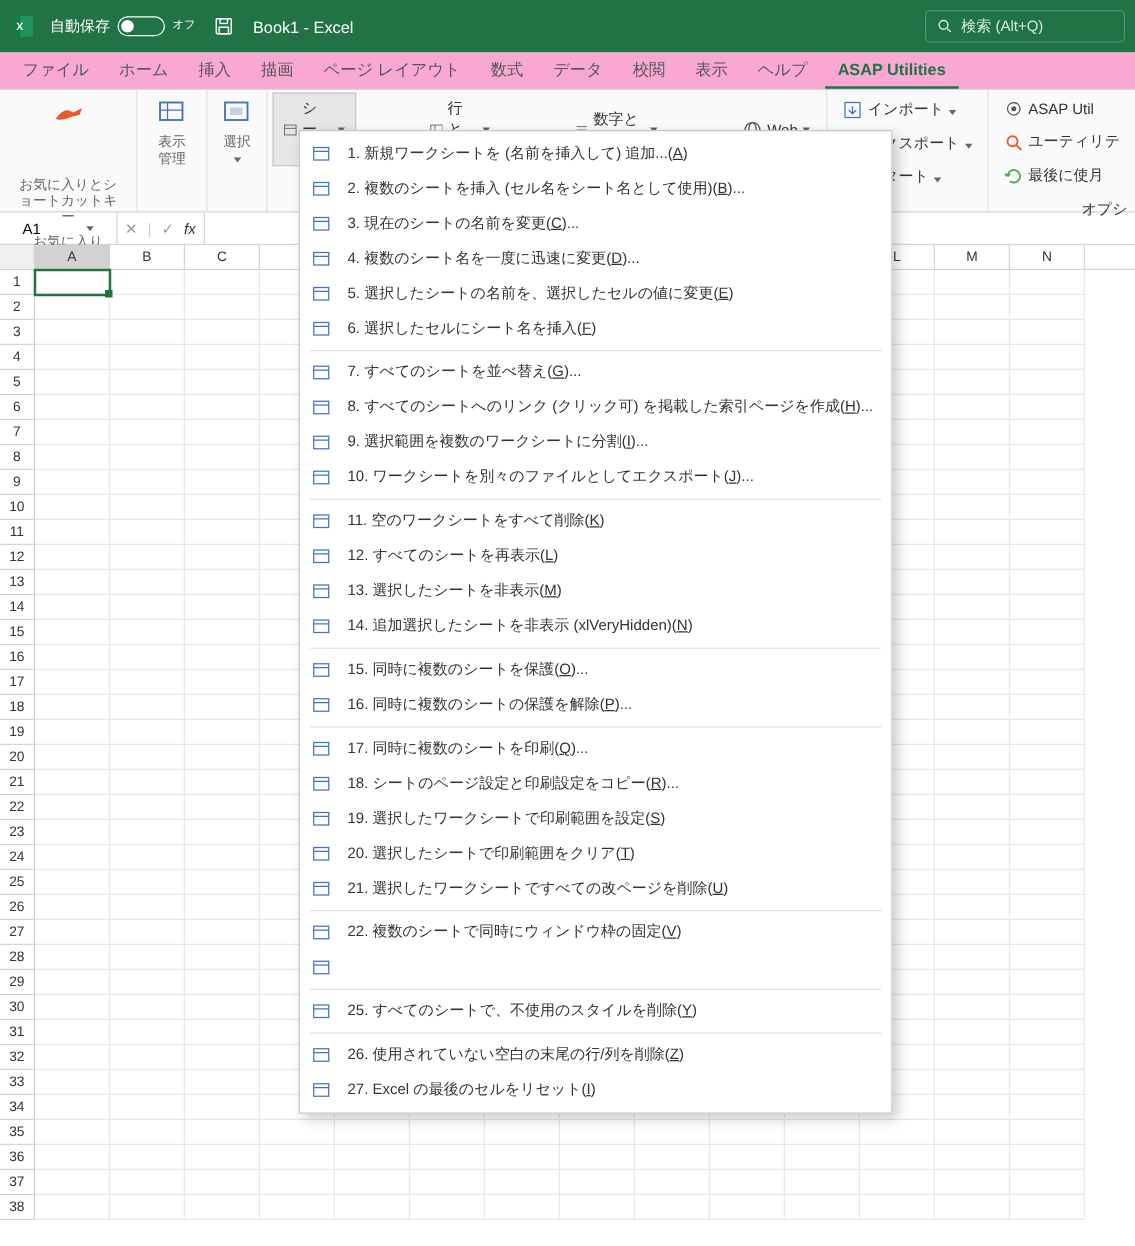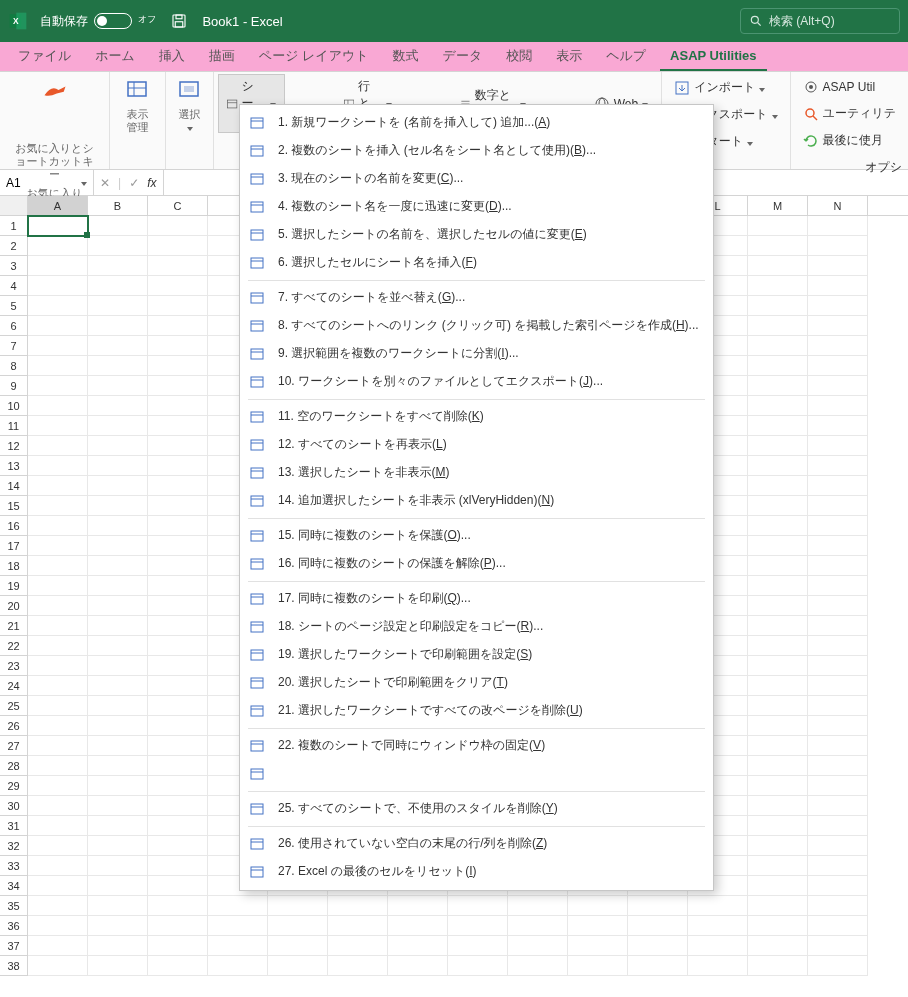--- a/index.html
+++ b/index.html
@@ -30,21 +30,21 @@
 .ribbon .small-row svg{width:16px;height:16px;flex-shrink:0;}
 .ribbon .menubar { display:flex;flex-wrap:wrap;align-content:flex-start;padding:2px 4px;gap:2px;flex:1;}
 .ribbon .dd { display:flex;align-items:center;gap:4px;padding:3px 8px;font-size:12px;color:#333;border:1px solid transparent;}
 .ribbon .dd.active { background:#e6e6e6;border:1px solid #c8c8c8;}
 .ribbon .dd svg{width:16px;height:16px;}
 .ribbon .dd .chev{font-size:10px;color:#666;}
 .ribbon .rightcol { padding:4px 6px;display:flex;flex-direction:column;gap:4px;border-left:1px solid #e1e1e1;}
 .ribbon .rightcol2 { padding:4px 6px;display:flex;flex-direction:column;gap:4px;border-left:1px solid #e1e1e1;}
 
 .formula-bar { height:26px;border-bottom:1px solid #d4d4d4;display:flex;align-items:center;background:#fff;}
-.formula-bar .namebox { width:94px;border-right:1px solid #d4d4d4;height:100%;display:flex;align-items:center;padding:0 6px;justify-content:space-between;}
+.formula-bar .namebox { width:94px;border-right:1px solid #d4d4d4;height:100%;display:flex;align-items:center;padding:0 18px;justify-content:space-between;}
 .formula-bar .namebox .chev{font-size:10px;color:#666;}
 .formula-bar .fx-zone{display:flex;align-items:center;padding:0 6px;gap:8px;border-right:1px solid #d4d4d4;height:100%;color:#999;}
 .formula-bar .fx-zone .sep{color:#ccc;}
 .formula-bar .fx-input{flex:1;height:100%;padding:0 6px;}
 
 .grid-wrap { display:flex; height:calc(100% - 196px);}
 .grid { position:relative; width:100%;}
 .colheads { display:flex; height:20px; border-bottom:1px solid #d4d4d4; background:#fff;}
 .colheads .corner { width:28px; border-right:1px solid #d4d4d4; background:#f0f0f0;}
 .colheads .ch { width:60px; text-align:center; font-size:11px; border-right:1px solid #d4d4d4; line-height:20px; background:#fff;color:#333;}

